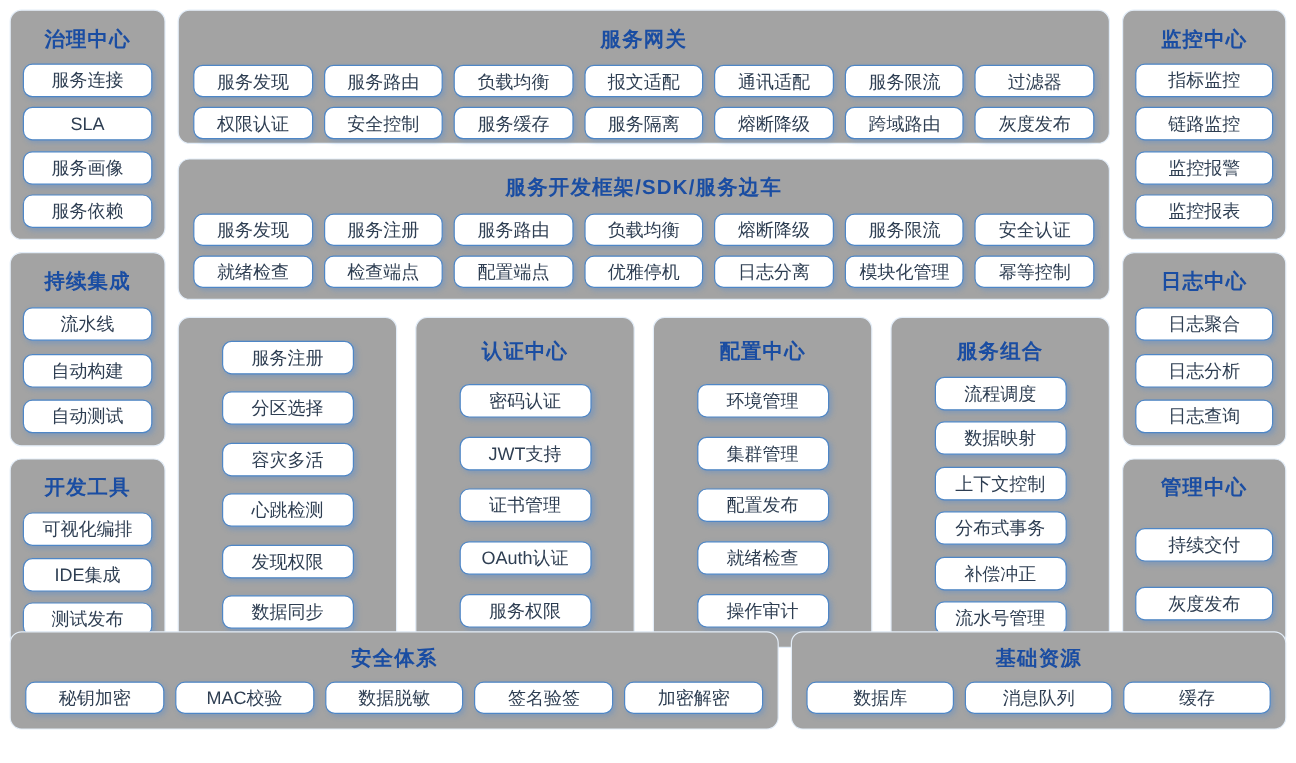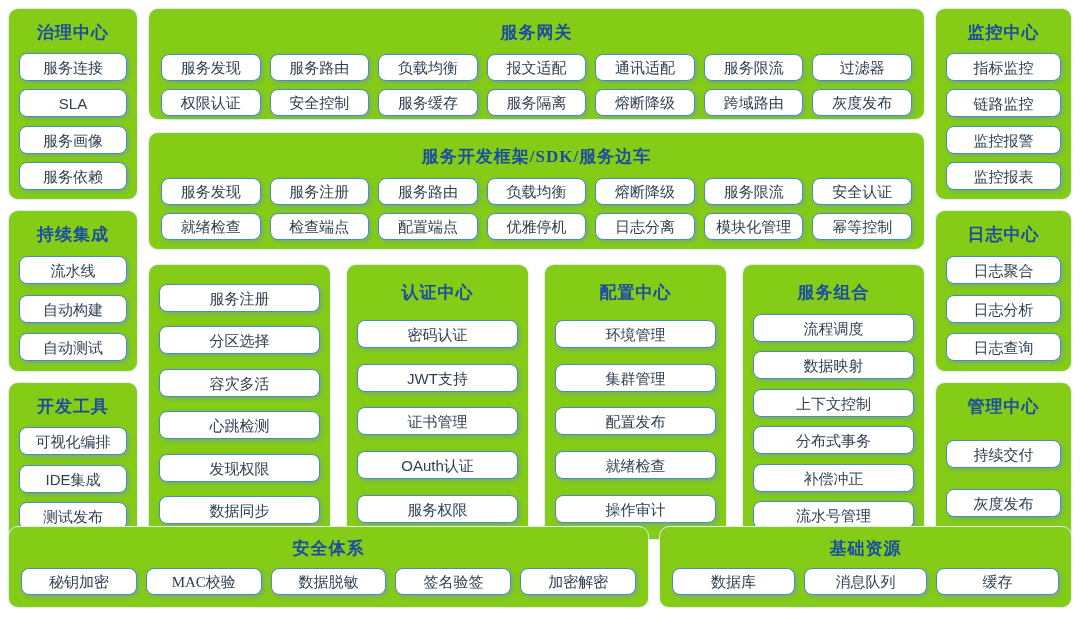--- a/index.html
+++ b/index.html
@@ -6,38 +6,38 @@
   html, body { width: 1080px; height: 636px; background: #ffffff; overflow: hidden;
     font-family: "Liberation Sans", "DejaVu Sans", sans-serif; }
   .page { position: relative; width: 1080px; height: 636px; padding: 8px; display: flex; flex-direction: column; gap: 8px; }
   .top-area { display: flex; gap: 10px; height: 532px; }
   .col { display: flex; flex-direction: column; gap: 10px; }
   .col.left  { width: 130px; }
   .col.center{ flex: 1; }
   .col.right { width: 137px; }
   .bottom-row { display: flex; gap: 10px; height: 60px; align-items: flex-end; }
 
-  .panel { background: #84cc16; border: 1px solid #e3edf8; border-radius: 10px; padding: 8px 10px; display: flex; flex-direction: column; }
+  .panel { background: #a3a3a3; border: 1px solid #e3edf8; border-radius: 10px; padding: 8px 10px; display: flex; flex-direction: column; }
   .panel-title { color: #1a4da2; font-weight: bold; font-size: 17px; text-align: center; padding: 4px 0 8px; letter-spacing: 1px; flex: 0 0 auto; }
 
   .chip { font-family: inherit; background: #ffffff; border: 1.5px solid #4e86c6; border-radius: 8px;
     color: #2e3e52; font-size: 15px; line-height: 1; padding: 6px 10px; cursor: pointer;
     box-shadow: 2px 2px 4px rgba(93,142,204,.45); white-space: nowrap; }
 
   
-  .panel.v .btn-row { display: flex; flex-direction: column; gap: 8px; flex: 1; justify-content: space-evenly; }
+  .panel.v .btn-row { display: flex; flex-direction: column; gap: 8px; align-items: center; flex: 1; justify-content: space-evenly; }
   .panel.v .chip { height: 28px; }
   .panel.v.stretch .chip { align-self: stretch; }
   .panel.v.fit .chip { min-width: 110px; text-align: center; }
 
   
   .panel.h .btn-row { display: flex; flex-direction: row; gap: 9px; flex: 1; align-items: center; margin-top: 2px; }
   .panel.h .btn-row + .btn-row { margin-top: 8px; }
   .panel.h .chip { flex: 1; height: 27px; text-align: center; }
-  .panel.h { padding: 8px 12px 12px; font-family: Liberation Serif, serif; }
+  .panel.h { padding: 8px 12px 12px; }
 
   .gateway { height: 112px; }
   .sdk { height: 118px; margin-top: 2px; }
   .center-grid { display: flex; gap: 15px; flex: 1; margin-top: 4px; }
   .center-grid .panel { flex: 1; padding-top: 12px; }
 
   .security-panel { flex: 1.59; }
   .resources-panel { flex: 1; }
   .resources-panel .btn-row { gap: 26px; }
   .bottom-row .panel-title { padding: 2px 0 6px; }

